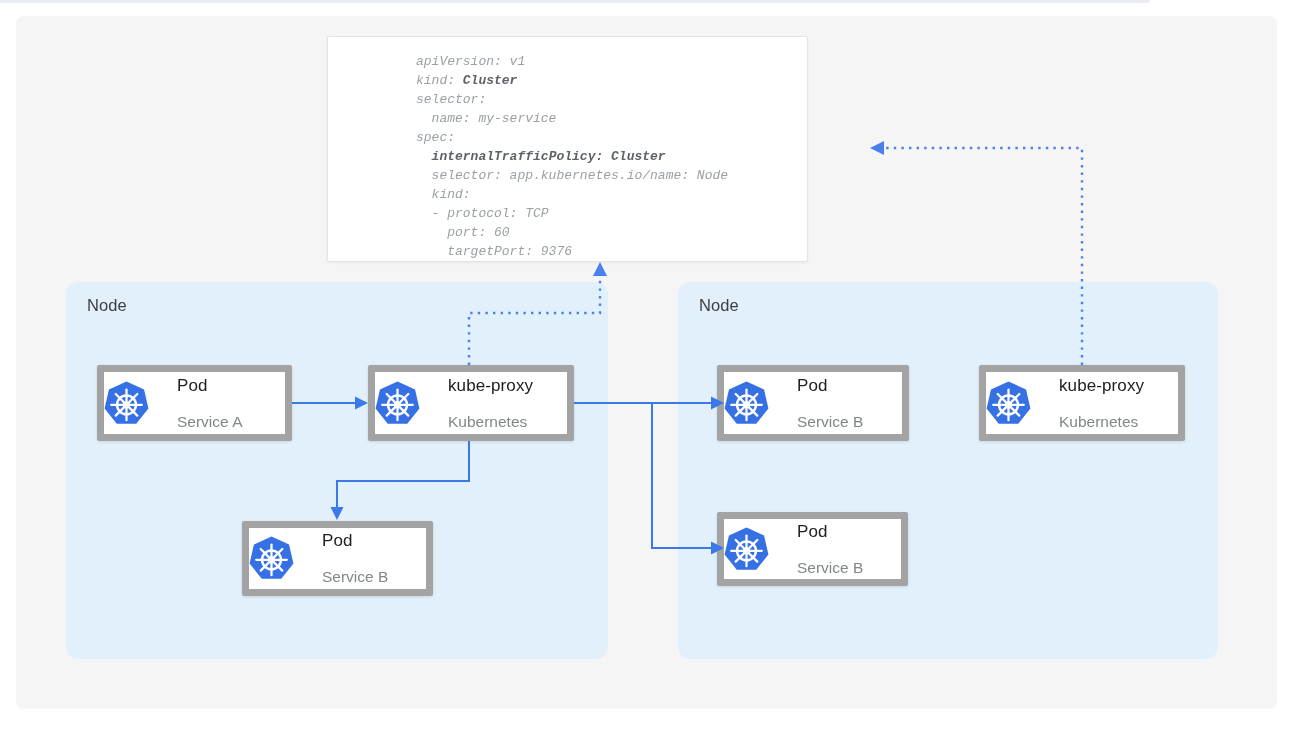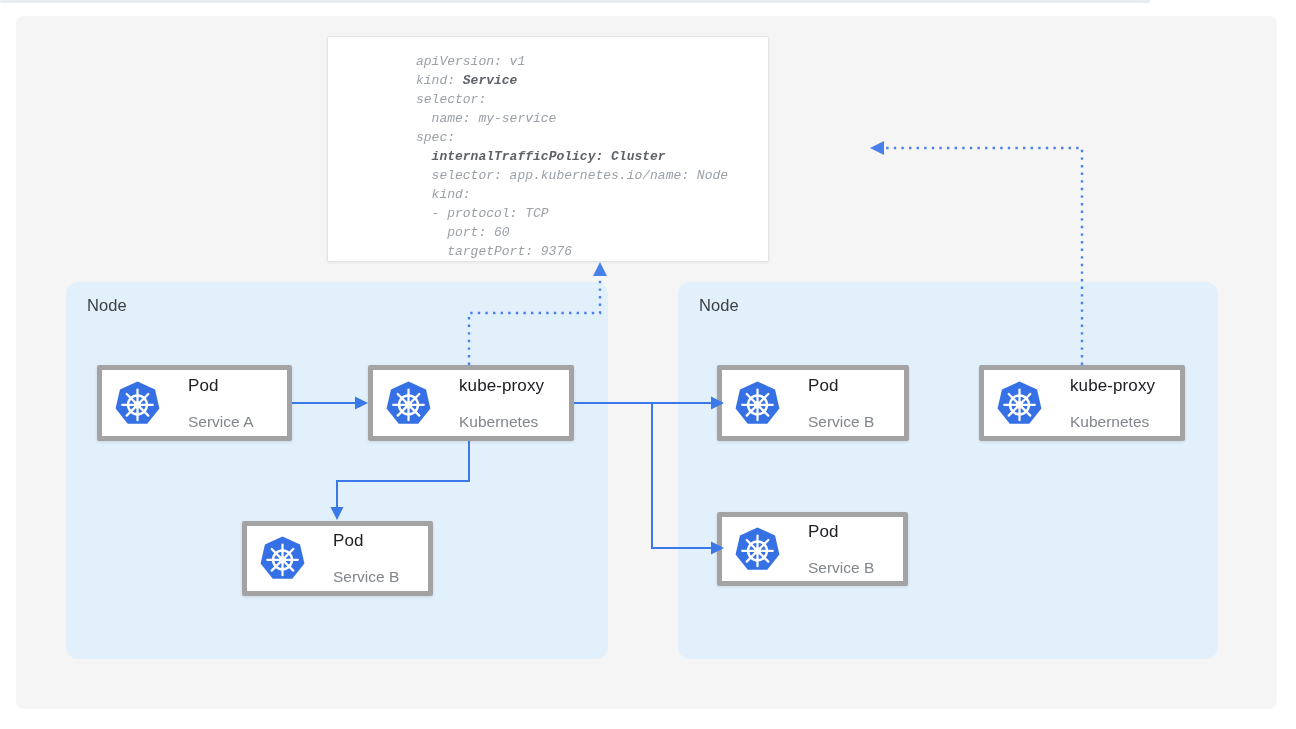--- a/index.html
+++ b/index.html
@@ -36,21 +36,21 @@
   .node-label {
     position: absolute;
     left: 21px; top: 14px;
     font-size: 16.5px;
     color: var(--node_label);
     letter-spacing: 0.1px;
   }
   .yaml-card {
     position: absolute;
     left: 327px; top: 36px;
-    width: 442px; height: 226px;
+    width: 481px; height: 226px;
     background: var(--card_bg);
     border: 1px solid #e4e4e4;
     border-radius: 2px;
     box-shadow: 0 1px 3px rgba(0,0,0,0.06);
     padding: 15px 0 0 88px;
   }
   .code-line {
     font-family: "Liberation Mono", "DejaVu Sans Mono", monospace;
     font-style: italic;
     font-size: 13px;
@@ -58,26 +58,25 @@
     white-space: pre;
     color: var(--code_regular);
   }
   .code-bold {
     font-weight: 700;
     color: var(--code_bold);
   }
   .card {
     position: absolute;
     background: var(--card_bg);
-    border: 5px solid #a3a3a3;
+    border: 7px solid #a3a3a3;
     border-radius: 2px;
     box-shadow: 0 1px 3px rgba(60,64,67,0.15);
     display: flex;
     align-items: center;
-    padding-left: 13px;
   }
   .k8s-icon {
     width: 45px; height: 45px;
     flex: 0 0 45px;
     display: block;
   }
   .card-text { margin-left: 28px; }
   .card-title {
     font-size: 17px;
     color: var(--title_text);
@@ -141,21 +140,21 @@
   <div class="node node-left">
     <div class="node-label">Node</div>
   </div>
   <div class="node node-right">
     <div class="node-label">Node</div>
   </div>
 
   <div class="yaml-card">
     <div>
         <div class="code-line"><span>apiVersion: v1</span><span class="code-bold"></span><span></span></div>
-        <div class="code-line"><span>kind: </span><span class="code-bold">Service</span><span></span></div>
+        <div class="code-line"><span>kind: </span><span class="code-bold">Cluster</span><span></span></div>
         <div class="code-line"><span>selector:</span><span class="code-bold"></span><span></span></div>
         <div class="code-line"><span>  name: my-service</span><span class="code-bold"></span><span></span></div>
         <div class="code-line"><span>spec:</span><span class="code-bold"></span><span></span></div>
         <div class="code-line"><span>  </span><span class="code-bold">internalTrafficPolicy: Cluster</span><span></span></div>
         <div class="code-line"><span>  selector: app.kubernetes.io/name: Node</span><span class="code-bold"></span><span></span></div>
         <div class="code-line"><span>  kind:</span><span class="code-bold"></span><span></span></div>
         <div class="code-line"><span>  - protocol: TCP</span><span class="code-bold"></span><span></span></div>
         <div class="code-line"><span>    port: 60</span><span class="code-bold"></span><span></span></div>
         <div class="code-line"><span>    targetPort: 9376</span><span class="code-bold"></span><span></span></div>
       </div>

